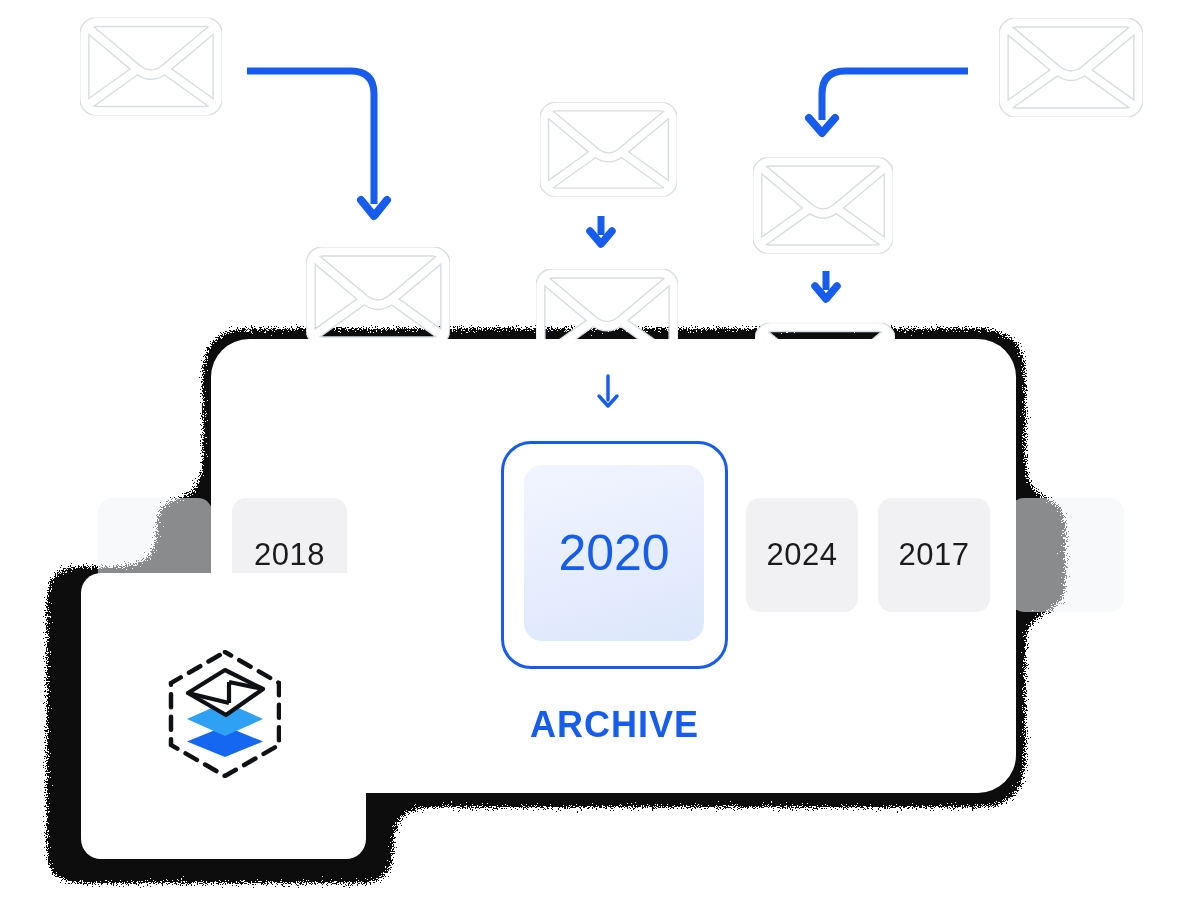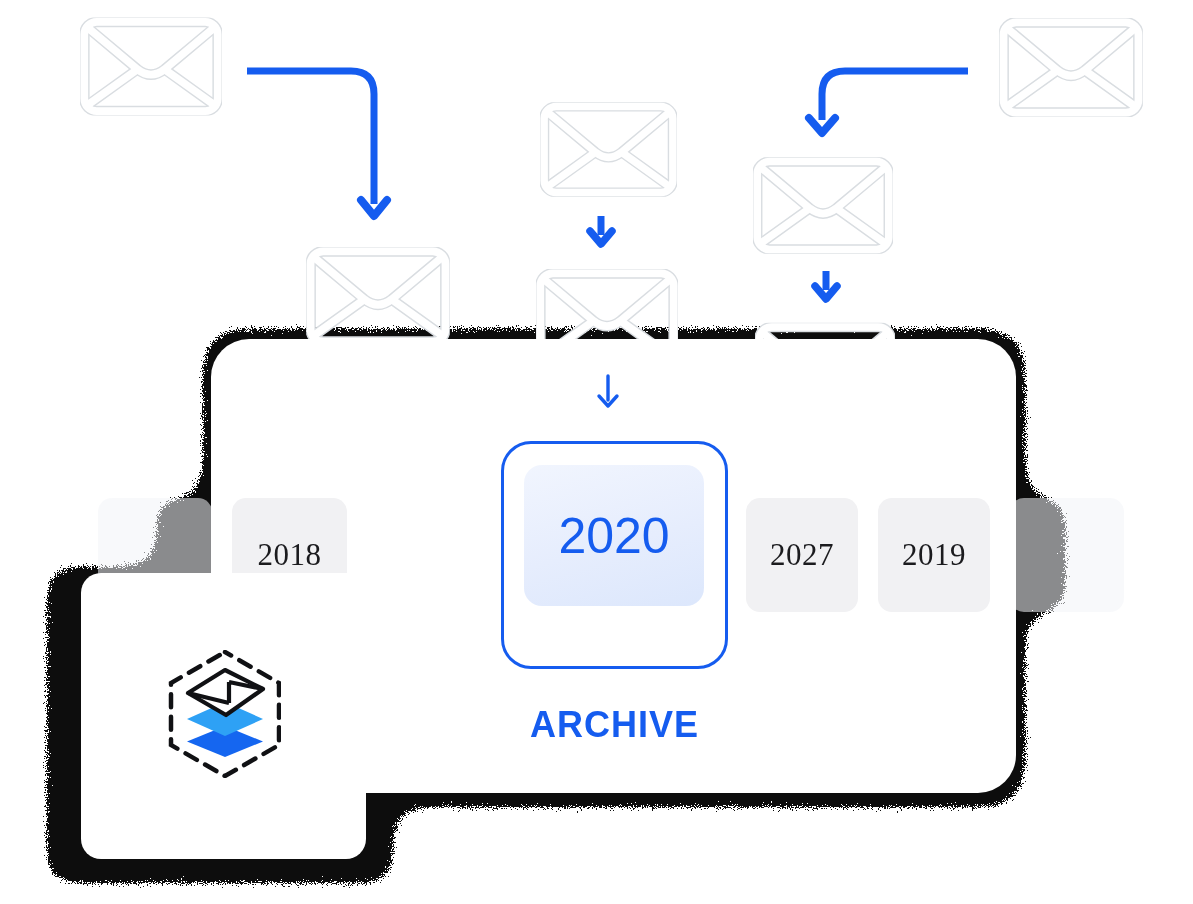--- a/index.html
+++ b/index.html
@@ -12,25 +12,25 @@
   .z-flow{z-index:2;}
   .z-partial{z-index:3;}
   .z-card{z-index:4;}
   .z-cardcontent{z-index:5;}
   .z-logocard{z-index:6;}
   .z-logo{z-index:7;}
 
   .big-card{left:211px;top:339px;width:805px;height:454px;background:#fff;border-radius:38px;}
   .chip{top:498px;height:114px;border-radius:14px;background:#F1F1F3;
         display:flex;align-items:center;justify-content:center;
-        font-size:31px;color:#1B1B1E;letter-spacing:0.5px;font-family:Liberation Serif, serif;}
+        font-size:31px;color:#1B1B1E;letter-spacing:0.5px;}
   .chip-partial{top:498px;height:114px;border-radius:14px;background:rgba(243,244,247,0.55);}
   .sel-frame{left:501px;top:441px;width:227px;height:228px;border:3.5px solid #155CEF;
              border-radius:30px;box-sizing:border-box;background:transparent;}
-  .sel-tile{position:absolute;left:20px;top:21px;width:180px;height:141px;border-radius:18px;
+  .sel-tile{position:absolute;left:20px;top:21px;width:180px;height:176px;border-radius:18px;
             background:linear-gradient(165deg,#F1F5FE 0%,#E6EDFD 55%,#DCE7FC 100%);
             display:flex;align-items:center;justify-content:center;
             font-size:50px;color:#155CEF;}
   .archive-label{left:481px;top:704px;width:267px;text-align:center;
                  font-size:36px;font-weight:700;letter-spacing:1px;color:#155CEF;}
   .logo-card{left:81px;top:573px;width:285px;height:286px;background:#fff;border-radius:20px;}
   .env-stroke{stroke:#fff;stroke-width:8;fill:none;stroke-linejoin:round;stroke-linecap:round;}
   .env-halo{stroke:#D9DDE1;stroke-width:11;fill:none;stroke-linejoin:round;stroke-linecap:round;}
   .arrow-line{stroke:#155CEF;fill:none;stroke-linejoin:round;stroke-linecap:butt;}
   .arrow-head{stroke:#155CEF;fill:none;stroke-linejoin:round;stroke-linecap:round;}
@@ -123,24 +123,24 @@
 
   <svg class="abs z-cardcontent" style="left:592px;top:373px;" width="32" height="40" viewBox="0 0 32 40">
     <path d="M16,3 V27" stroke="#155CEF" stroke-width="3.4" fill="none" stroke-linecap="round"></path>
     <path d="M7,23 L16,33 L25,23" stroke="#155CEF" stroke-width="3.4" fill="none" stroke-linecap="round" stroke-linejoin="round"></path>
   </svg>
 
   <div class="abs z-cardcontent chip" style="left:232px;width:115px;">
       <span>2018</span>
     </div>
   <div class="abs z-cardcontent chip" style="left:746px;width:112px;">
-      <span>2027</span>
+      <span>2024</span>
     </div>
   <div class="abs z-cardcontent chip" style="left:878px;width:112px;">
-      <span>2019</span>
+      <span>2017</span>
     </div>
 
   <div class="abs z-cardcontent sel-frame">
     <div class="sel-tile">
       <span>2020</span>
     </div>
   </div>
 
   <div class="abs z-cardcontent archive-label">ARCHIVE</div>
 

